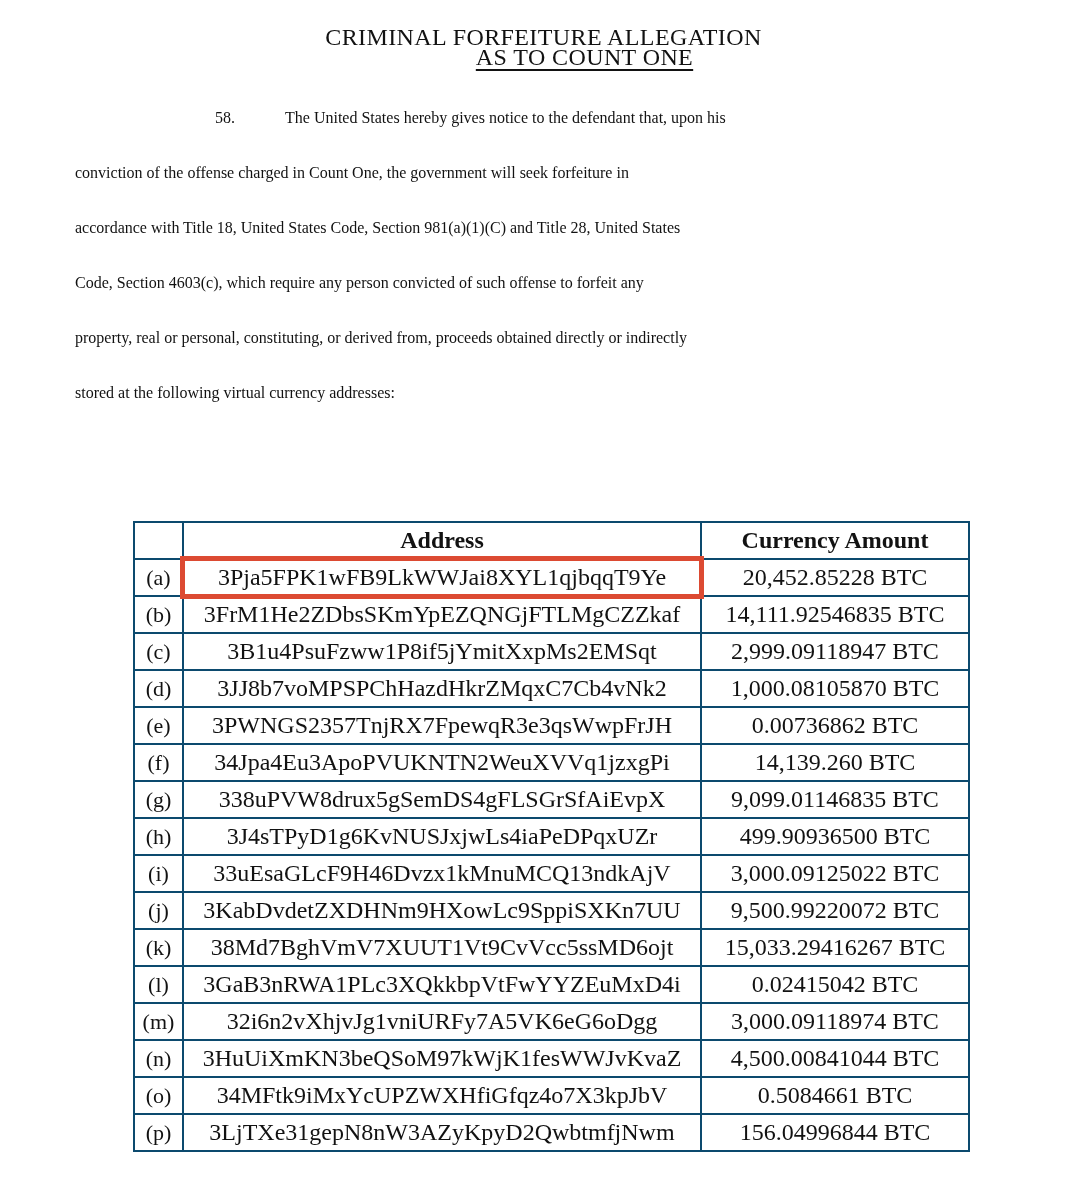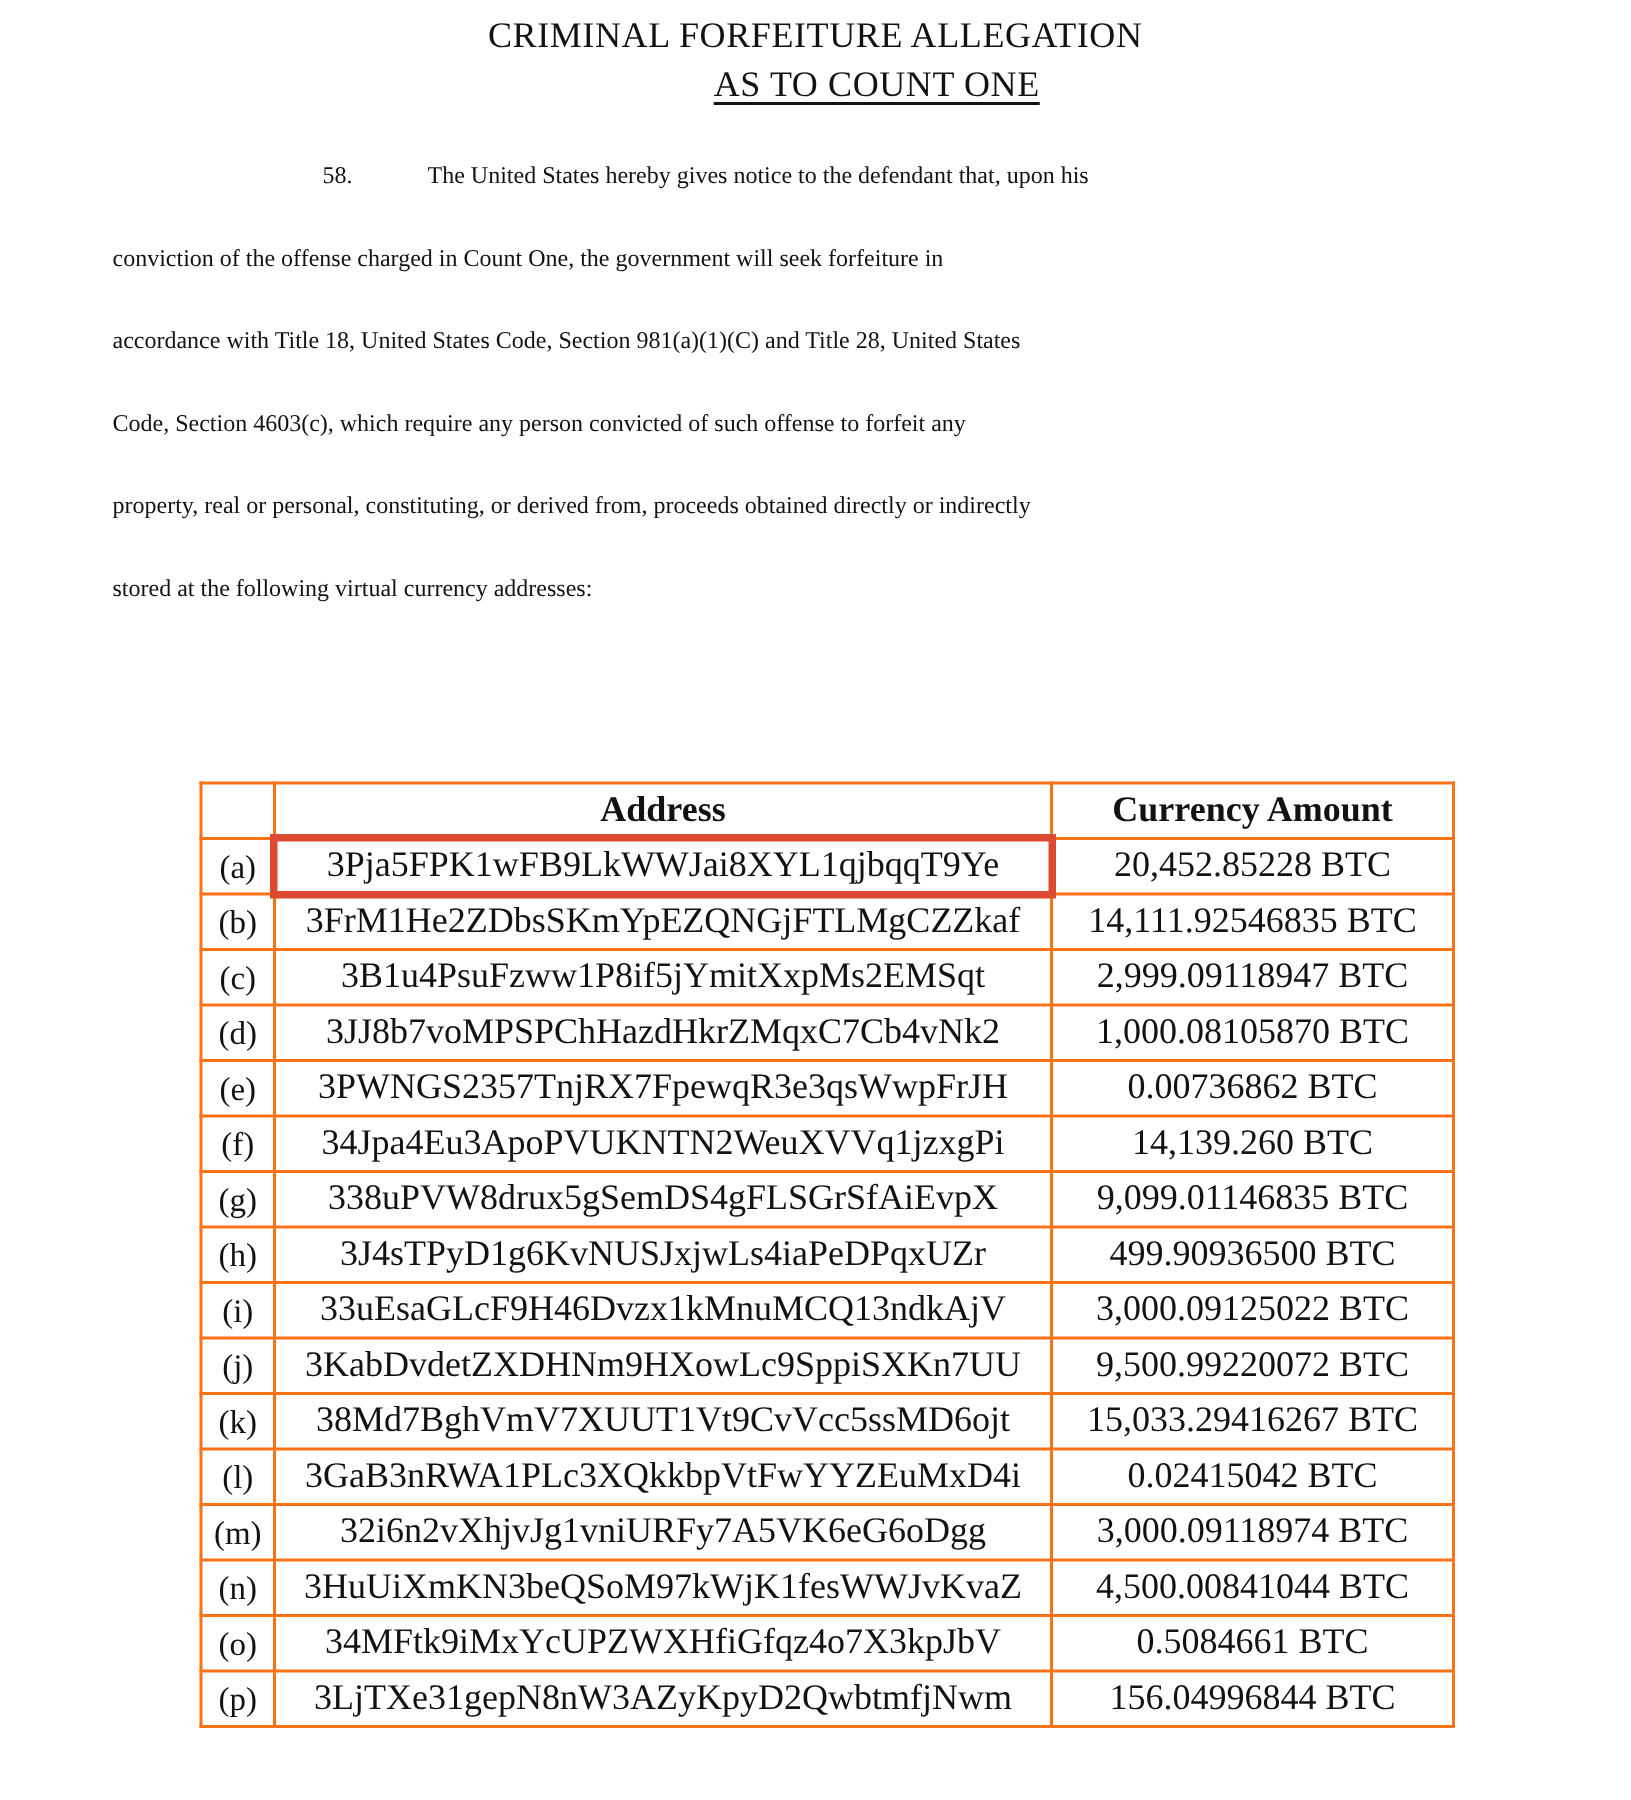--- a/index.html
+++ b/index.html
@@ -14,21 +14,21 @@
   }
   .title-line {
     position:absolute;
     left:0;
     width:100%;
     text-align:center;
     font-size:24px;
     letter-spacing:0.4px;
     white-space:nowrap;
   }
-  .t1 { top:11px; }
+  .t1 { top:24px; }
   .t2 {
     top:44px;
     text-decoration:underline;
     text-decoration-thickness:2px;
     text-underline-offset:4px;
     margin-left:41px;
   }
   .para {
     position:absolute;
     left:75px;
@@ -48,21 +48,21 @@
   }
   .doc-table {
     position:absolute;
     left:133px;
     top:521px;
     border-collapse:collapse;
     table-layout:fixed;
     font-size:24px;
   }
   .doc-table th, .doc-table td {
-    border:2px solid #f97316;
+    border:2px solid #0c4a6e;
     text-align:center;
     vertical-align:middle;
     padding:0;
     height:35px;
     overflow:visible;
   }
   .doc-table th { font-weight:bold; font-size:24px; }
   .c1 { width:47px;  font-size:22px; }
   .c2 { width:516px; position:relative; }
   .c3 { width:266px; }

